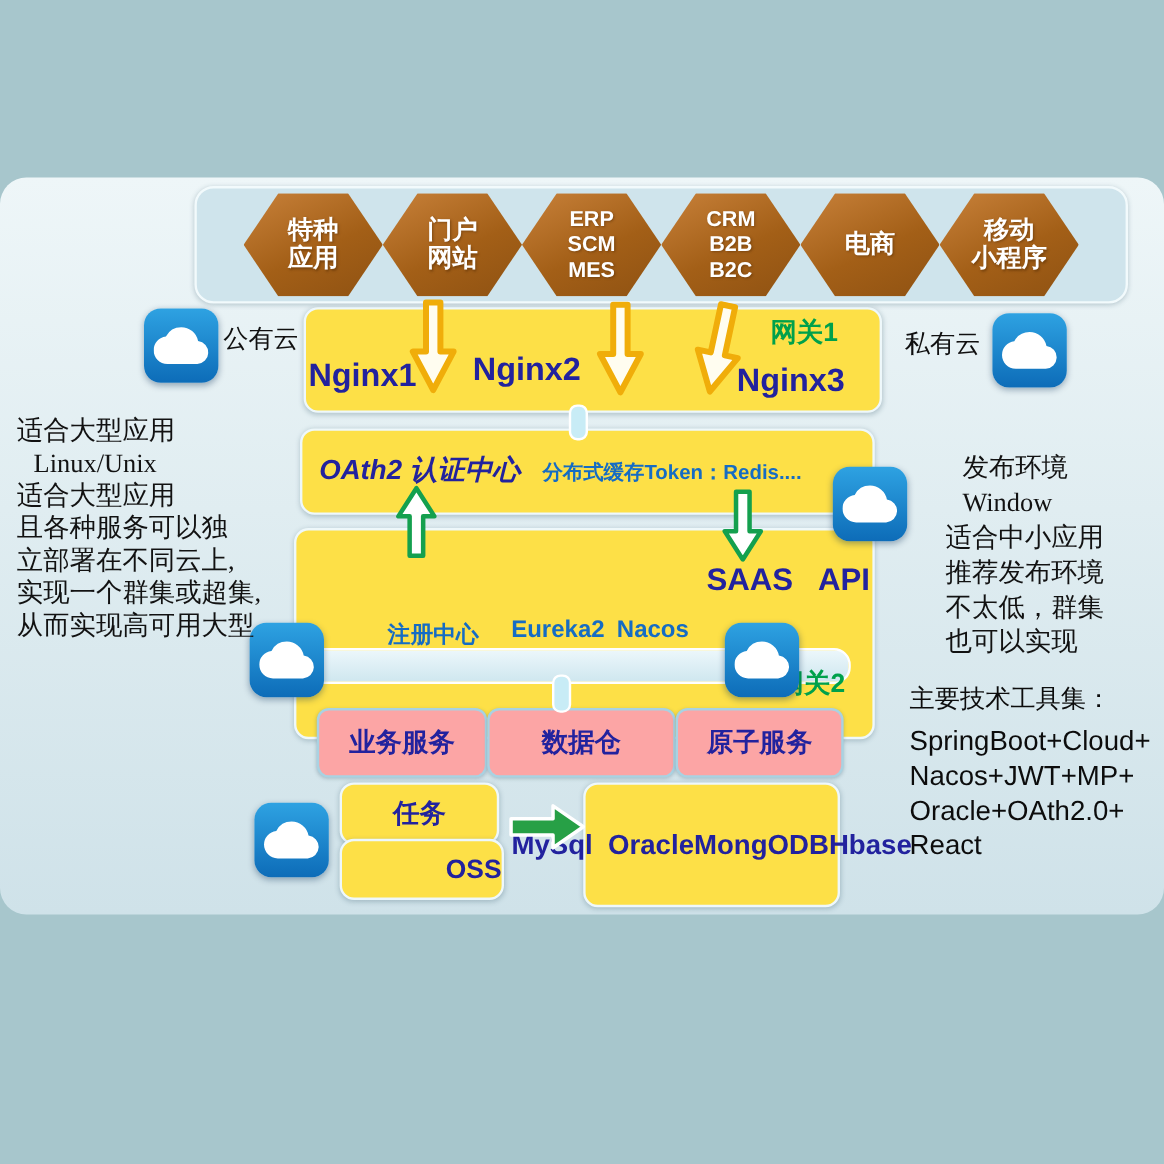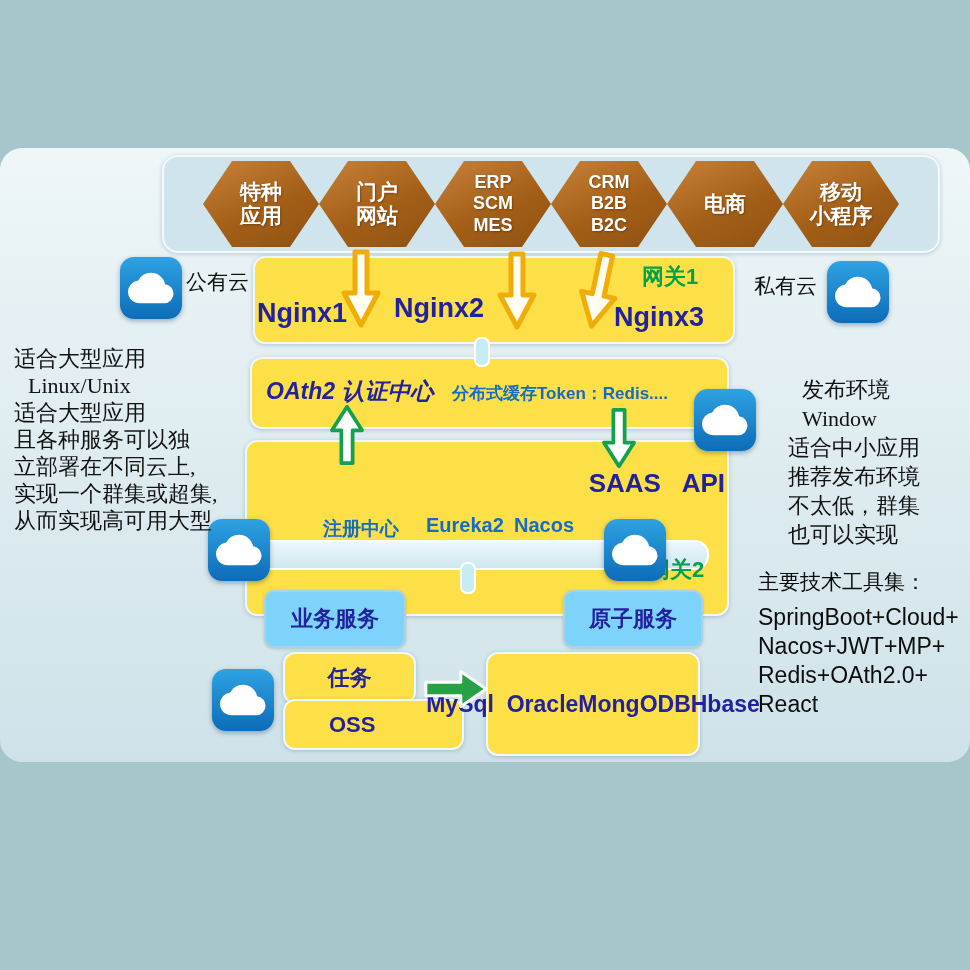--- a/index.html
+++ b/index.html
@@ -27,27 +27,27 @@
        text-shadow:1px 1px 2px rgba(70,35,0,.45);}
   .hex.small{font-size:18px;line-height:1.18;}
 
   
   .nginx-box{left:253px;top:256px;width:478px;height:84px;}
   .oauth-box{left:250px;top:357px;width:475px;height:68px;}
   .saas-box{left:245px;top:440px;width:480px;height:172px;}
   .bar{left:240px;top:540px;width:465px;height:26px;border-radius:14px;
        background:linear-gradient(180deg,#ecf7fb,#cfe7ef);border:2px solid #fff;}
   .svc{height:54px;display:flex;align-items:center;justify-content:center;
-       background:#7dd3fc;border:2px solid #a9d2e2;border-radius:10px;
+       background:#fca5a5;border:2px solid #a9d2e2;border-radius:10px;
        box-shadow:0 1px 3px rgba(50,85,105,.25);}
   .svc1{left:264px;top:590px;width:138px;}
   .svc2{left:406px;top:590px;width:153px;}
   .svc3{left:563px;top:590px;width:136px;}
   .task-box{left:283px;top:652px;width:129px;height:48px;display:flex;align-items:center;justify-content:center;}
-  .oss-box{left:283px;top:699px;width:133px;height:47px;display:flex;align-items:center;justify-content:flex-start;padding-left:44px;}
+  .oss-box{left:283px;top:699px;width:133px;height:47px;display:flex;align-items:center;justify-content:flex-end;}
   .db-box{left:486px;top:652px;width:210px;height:100px;display:flex;flex-direction:row;
           align-items:center;justify-content:center;line-height:1.32;}
 
   
   .t-gw1{left:642px;top:262px;font-size:22px;}
   .t-nginx1{left:257px;top:298px;font-size:27px;}
   .t-nginx2{left:394px;top:293px;font-size:27px;}
   .t-nginx3{left:599px;top:302px;font-size:27px;margin-left:15px;}
   .t-public{left:186px;top:268px;font-size:21px;font-family:"Liberation Serif",serif;}
   .t-private{left:754px;top:272px;font-size:21px;font-family:"Liberation Serif",serif;}
@@ -133,20 +133,23 @@
 
   <div class="abs box oauth-box"></div>
 
   <div class="abs box saas-box"></div>
 
   <div class="abs bar"></div>
 
   <div class="abs svc svc1">
     <span class="svc-label label-blue">业务服务</span>
   </div>
+  <div class="abs svc svc2">
+    <span class="svc-label label-blue">数据仓</span>
+  </div>
   <div class="abs svc svc3">
     <span class="svc-label label-blue">原子服务</span>
   </div>
 
   <div class="abs box task-box">
     <span class="job-label label-blue">任务</span>
   </div>
   <div class="abs box oss-box">
     <span class="job-label label-blue">OSS</span>
   </div>
@@ -241,17 +244,17 @@
     <div>适合中小应用</div>
     <div>推荐发布环境</div>
     <div>不太低，群集</div>
     <div>也可以实现</div>
   </div>
 
   <div class="abs tools-note">
     <div class="tools-title">主要技术工具集：</div>
     <div class="tools-line">SpringBoot+Cloud+</div>
     <div class="tools-line">Nacos+JWT+MP+</div>
-    <div class="tools-line">Redis+OAth2.0+</div>
+    <div class="tools-line">Oracle+OAth2.0+</div>
     <div class="tools-line">React</div>
   </div>
 
 </div>
 
 </body></html>

